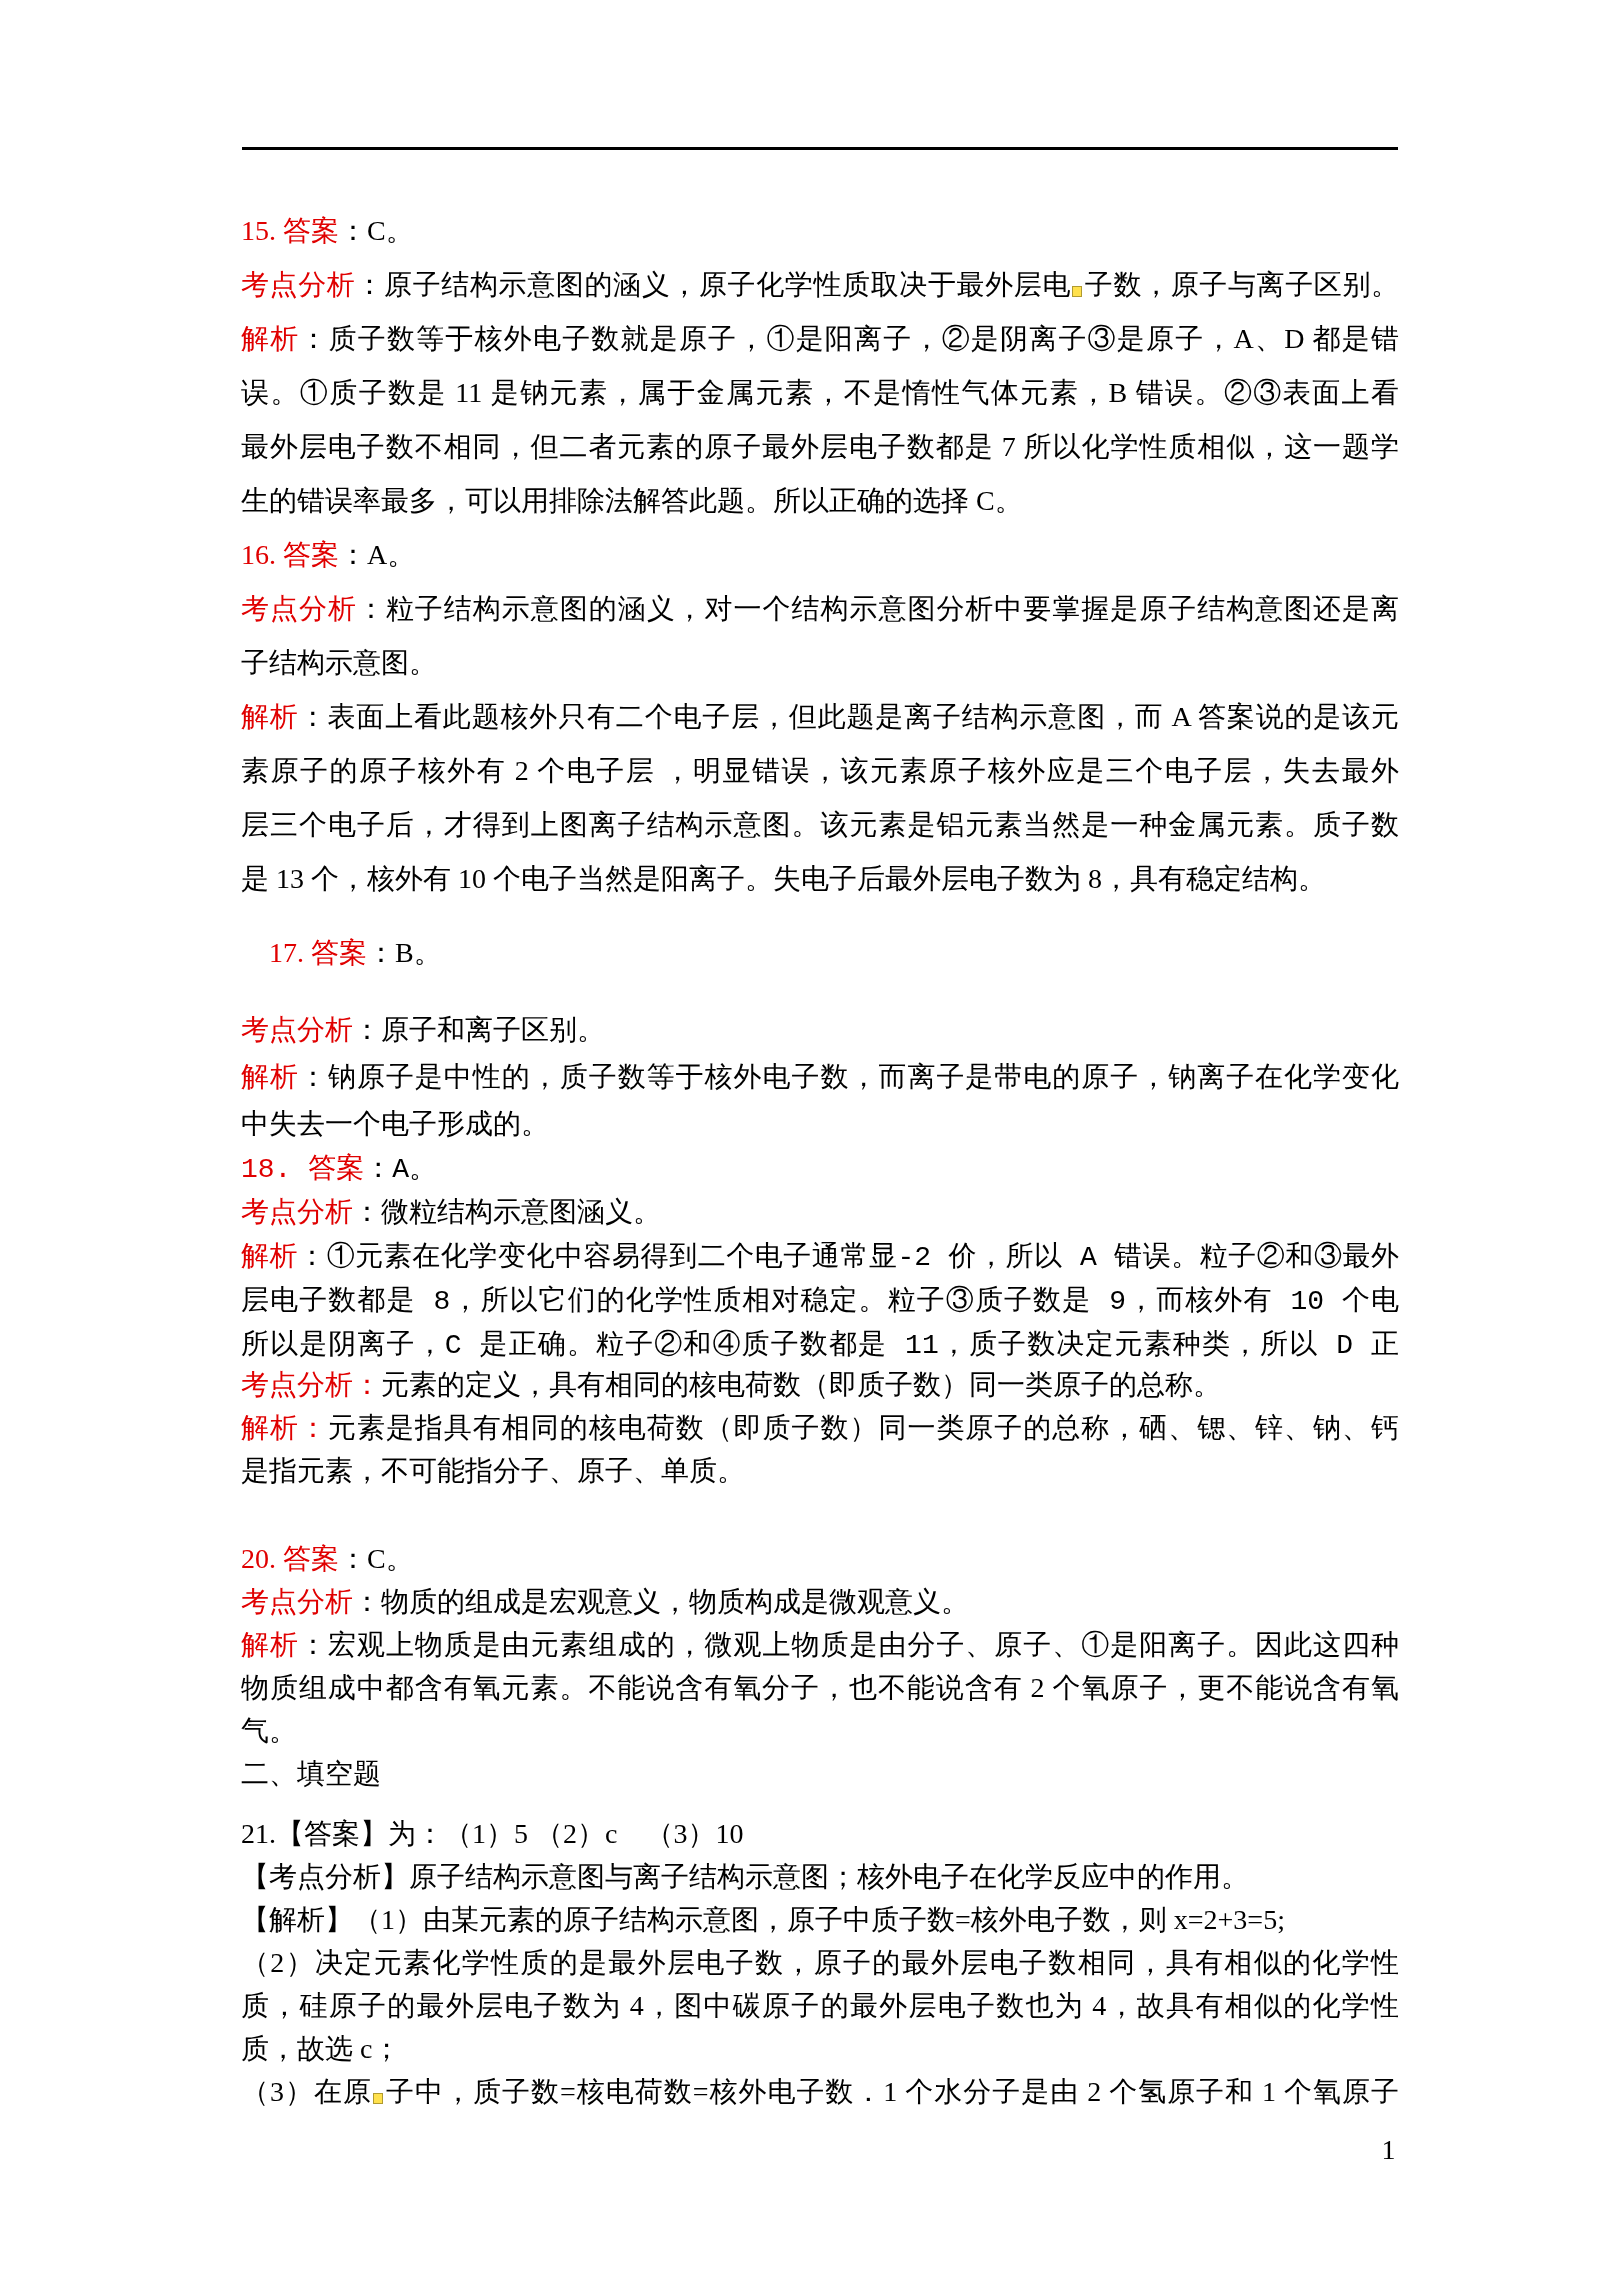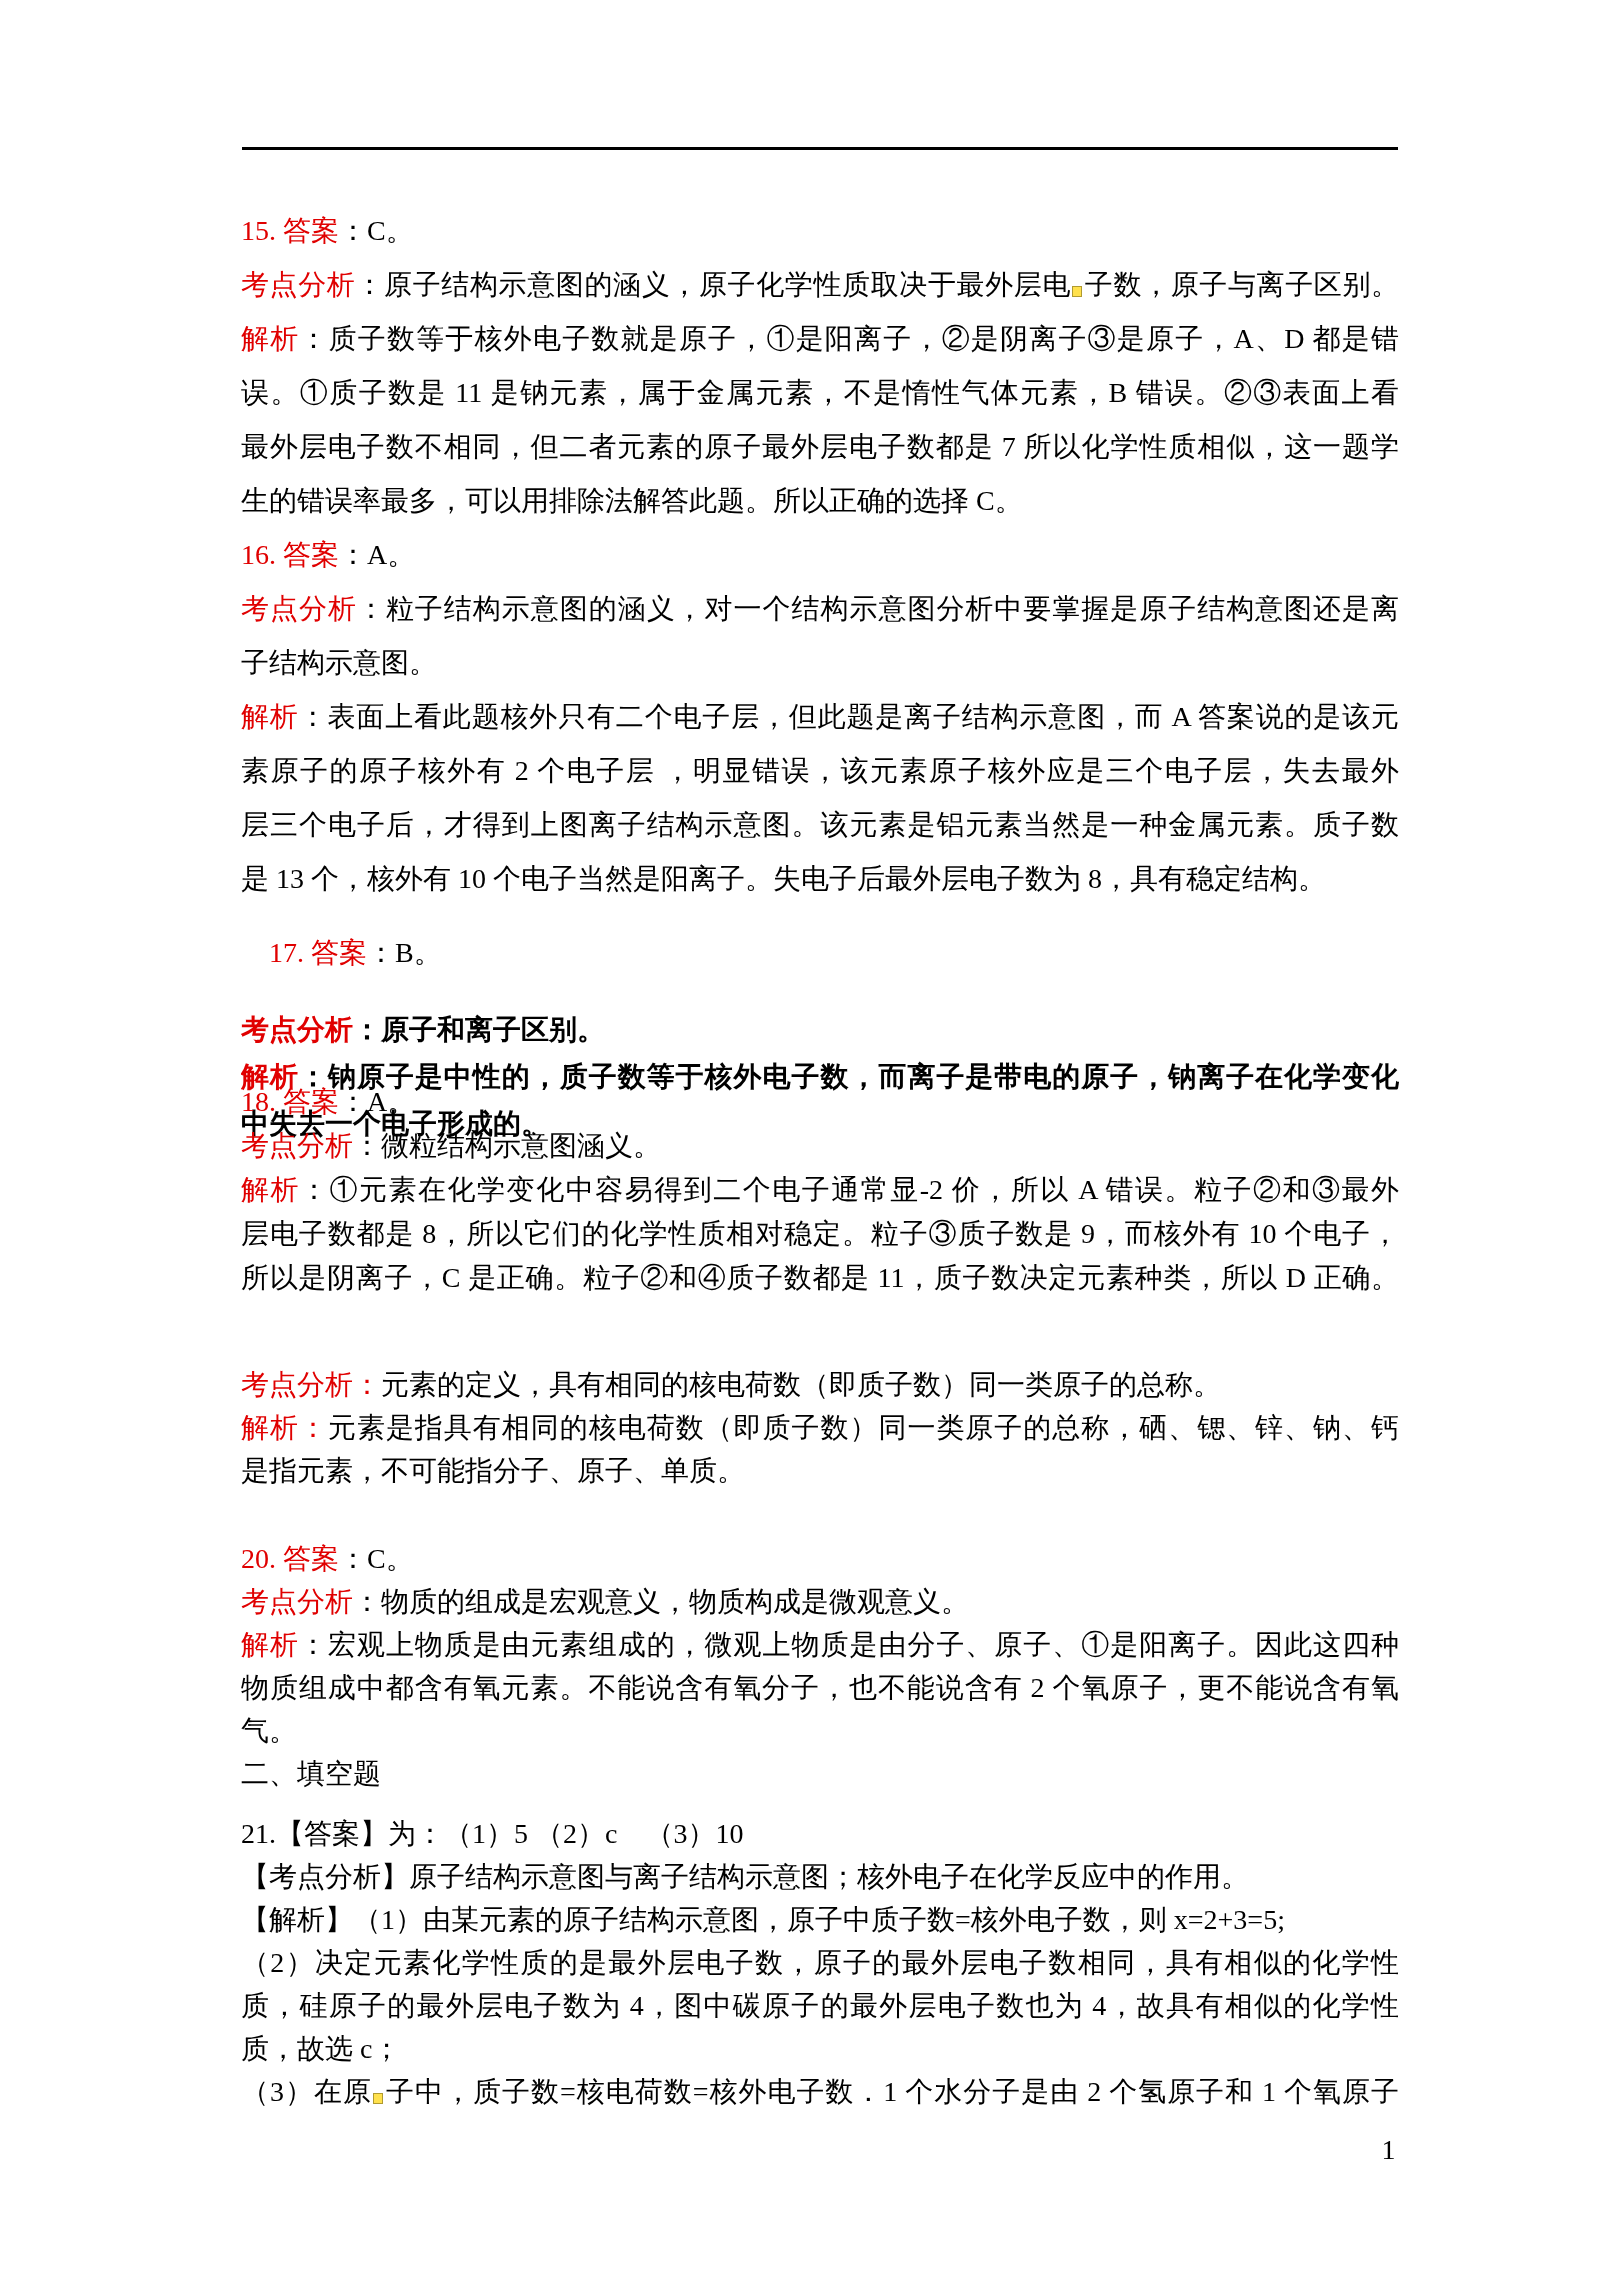--- a/index.html
+++ b/index.html
@@ -20,27 +20,27 @@
   .line{
     font-size:28px;
     color:#000;
     text-align:justify;
     text-align-last:auto;
     overflow:hidden;
     white-space:normal;
   }
   .line.j{text-align-last:justify;}
   .bA .line,.bB .line{height:54px;line-height:54px;}
-  .bC .line{height:47px;line-height:47px;font-weight:bold;}
+  .bC .line{height:47px;line-height:47px;}
   .bD .line{height:44px;line-height:44px;}
   .bE .line,.bF .line,.bG .line{height:43px;line-height:43px;}
   .bA{top:204px;}
   .bB{top:926px;margin-left:28px;}
   .bC{top:1006px;}
-  .bD{top:1080px;}
+  .bD{top:1148px;font-family:Liberation Mono, monospace;}
   .bE{top:1363px;}
   .bF{top:1537px;}
   .bG{top:1812px;}
   .red{color:var(--red,#e00000);}
   .ym{
     display:inline-block;width:7.9px;height:9px;
     background:var(--yl,#ffe14d);
     border:0.6px solid #b09a30;
     vertical-align:-2.8px;
     margin:0 2.2px 0 1.1px;

